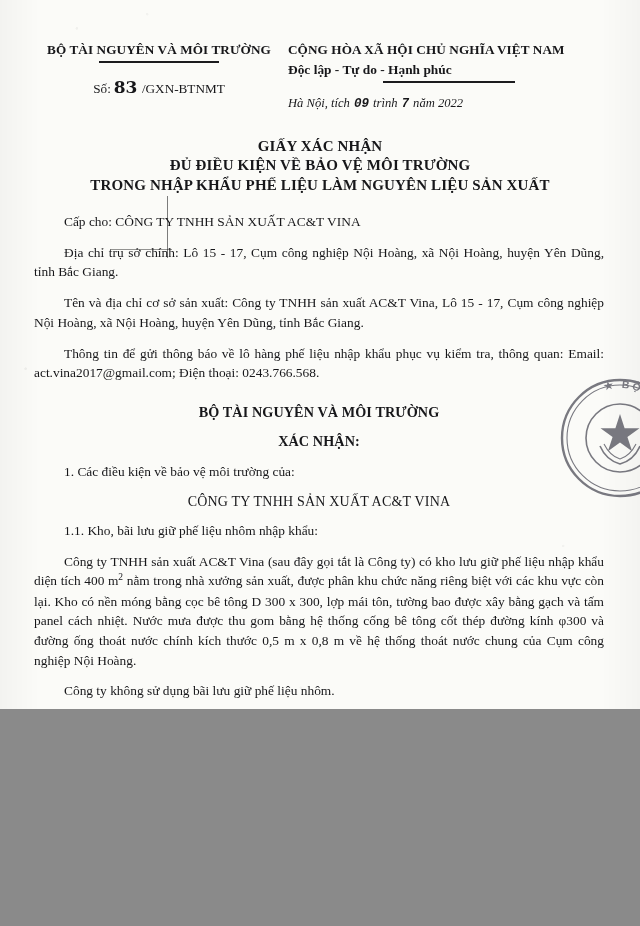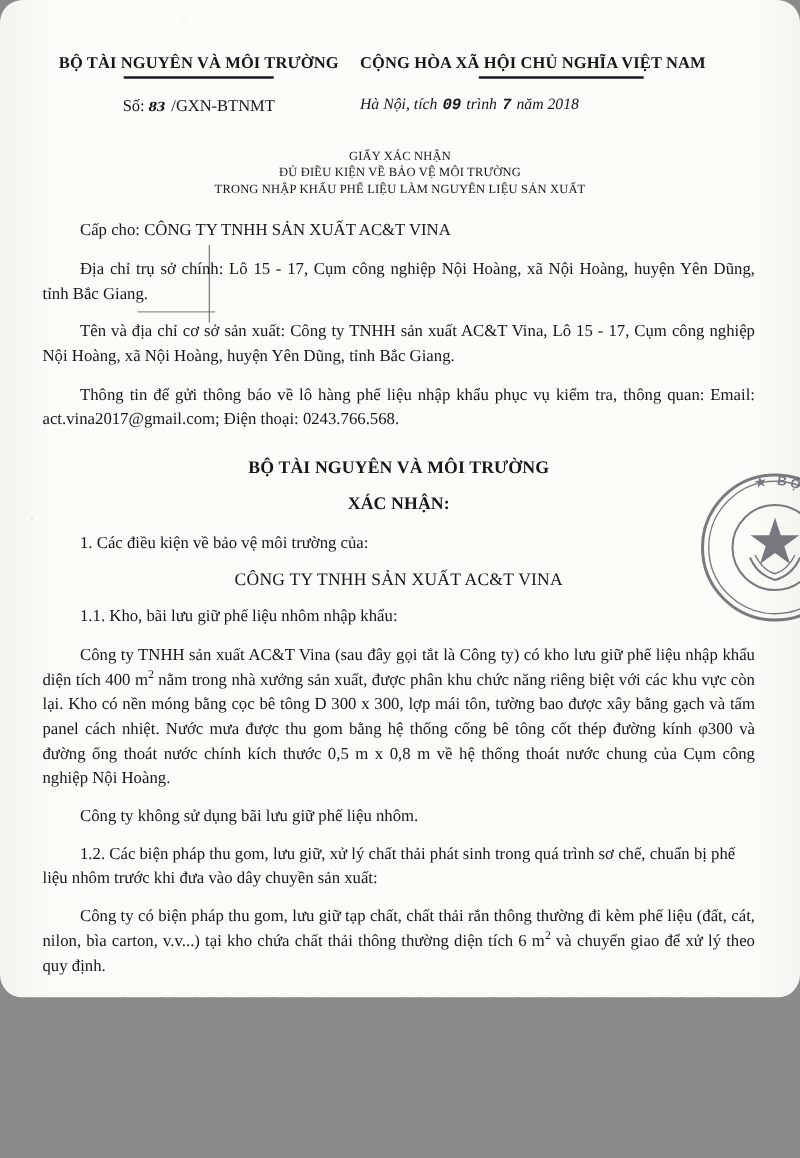--- a/index.html
+++ b/index.html
@@ -3,27 +3,26 @@
 <meta charset="utf-8">
 <style>
   html, body {
     margin: 0;
     padding: 0;
     background: #8a8a8a;
   }
   .page {
     position: relative;
     width: 640px;
-    height: 798px;
+    height: 709px;
     margin: 0 auto;
     background: #fbfbf8;
     overflow: hidden;
     font-family: "Liberation Serif", "DejaVu Serif", serif;
     color: #17171a;
-    border-radius: 18px;
   }
   
   .scan-noise {
     position: absolute;
     inset: 0;
     pointer-events: none;
     background:
       radial-gradient(circle at 12% 4%, rgba(0,0,0,.05) 0 1px, transparent 1.6px),
       radial-gradient(circle at 23% 2%, rgba(0,0,0,.045) 0 1px, transparent 1.6px),
       radial-gradient(circle at 4% 52%, rgba(0,0,0,.05) 0 1px, transparent 1.6px),
@@ -79,23 +78,22 @@
     margin: 3px auto 0 auto;
   }
   .rule.wide { width: 132px; }
   .doc-number {
     margin-top: 14px;
     font-size: 13.2px;
     white-space: nowrap;
   }
   .doc-number .hand {
     font-family: "DejaVu Serif", serif;
-    font-style: italic;
-    font-weight: bold;
-    font-size: 10px;
+    font-weight: bold;
+    font-size: 17px;
     padding: 0 5px 0 3px;
     letter-spacing: -.3px;
   }
   .motto {
     margin-top: 4px;
     font-size: 13.4px;
     font-weight: bold;
   }
   .place-date {
     margin-top: 13px;
@@ -109,22 +107,22 @@
     font-style: italic;
     padding: 0 4px;
   }
 
   .title-block {
     margin-top: 26px;
     text-align: center;
     line-height: 1.32;
   }
   .title-line {
-    font-size: 10px;
-    font-weight: normal;
+    font-size: 15px;
+    font-weight: bold;
     letter-spacing: .15px;
   }
   .title-line.l3 { position: relative; }
 
   .body {
     padding: 0 36px 0 34px;
     margin-top: 16px;
   }
   p.para {
     margin: 0 0 11px 0;
@@ -199,23 +197,24 @@
     <div class="hdr-left">
       <div class="org-name">BỘ TÀI NGUYÊN VÀ MÔI TRƯỜNG</div>
       <div class="rule"></div>
       <div class="doc-number">
         <span>Số:</span><span class="hand">83</span><span>/GXN-BTNMT</span>
       </div>
     </div>
 
     <div class="hdr-right">
       <div class="org-name">CỘNG HÒA XÃ HỘI CHỦ NGHĨA VIỆT NAM</div>
+      <div class="motto">Độc lập - Tự do - Hạnh phúc</div>
       <div class="rule wide"></div>
       <div class="place-date">
-        <span>Hà Nội, tích</span><span class="hand">09</span><span>trình</span><span class="hand">7</span><span>năm 2018</span>
+        <span>Hà Nội, tích</span><span class="hand">09</span><span>trình</span><span class="hand">7</span><span>năm 2022</span>
       </div>
     </div>
   </div>
 
   <div class="title-block">
     <div class="title-line">GIẤY XÁC NHẬN</div>
     <div class="title-line">ĐỦ ĐIỀU KIỆN VỀ BẢO VỆ MÔI TRƯỜNG</div>
     <div class="title-line l3">TRONG NHẬP KHẨU PHẾ LIỆU LÀM NGUYÊN LIỆU SẢN XUẤT</div>
   </div>
 

